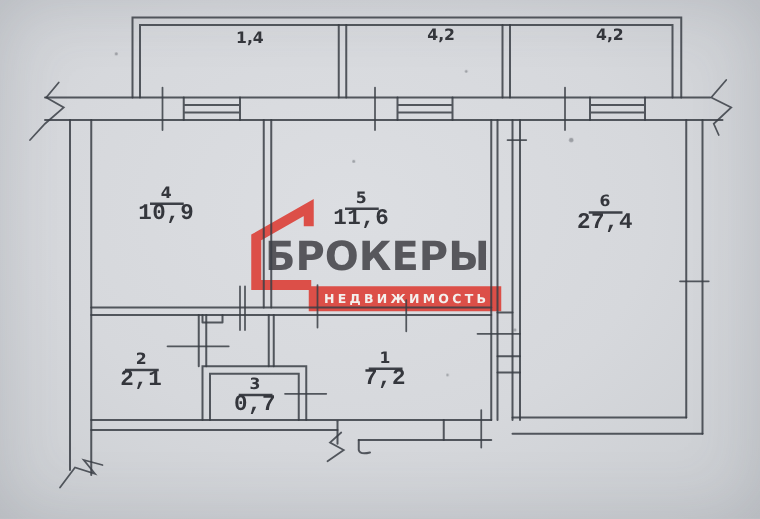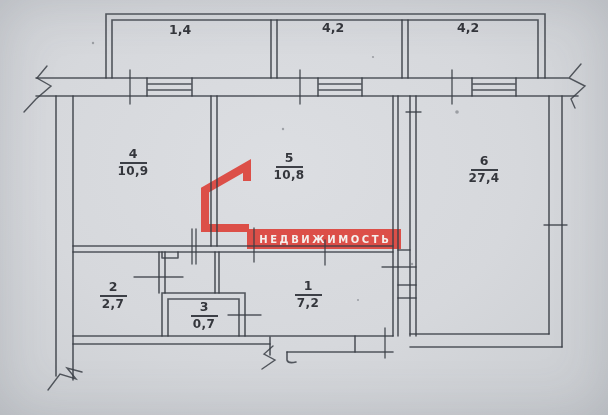--- a/index.html
+++ b/index.html
@@ -9,41 +9,42 @@
     box-shadow: inset 0 0 55px rgba(70,76,90,.18);
     font-family:"DejaVu Sans", sans-serif;
   }
   .plan-svg { position:absolute; left:0; top:0; }
   .plan-svg path, .plan-svg circle { opacity:.85; }
 
   .room-label { position:absolute; display:flex; flex-direction:column; align-items:center;
     width:50px; color:#23252b; opacity:.9; }
   .room-label .num  { font-size:12.5px; font-weight:700; line-height:12px; }
   .room-label .bar  { width:27px; height:1.5px; background:#2d3037; margin:2px 0 1px 0; }
-  .room-label .area { font-size:12px; font-weight:700; line-height:13px; letter-spacing:.4px; }
+  .room-label .area { font-size:18px; font-weight:700; line-height:13px; letter-spacing:.4px;font-family:Liberation Mono, monospace; }
 
-  .balcony-label { position:absolute; width:42px; text-align:left; font-size:12.5px;
+  .balcony-label { position:absolute; width:42px; text-align:right; font-size:12.5px;
     font-weight:700; color:#23252b; opacity:.9; }
 
   .wm-logo  { position:absolute; left:198px; top:158px; }
   .wm-brand { position:absolute; left:212px; top:189px; font-size:32px; font-weight:700;
     color:#57575c; line-height:1; letter-spacing:0; }
   .wm-banner { position:absolute; left:247px; top:229px; width:154px; height:20px;
     background:#dc4f48; display:flex; align-items:center; justify-content:center; }
   .wm-banner span { color:#f4f0ed; font-size:10px; font-weight:700; letter-spacing:2.6px;
     text-indent:2.6px; white-space:nowrap; }
 </style>
 </head>
 <body>
 
 <div class="page">
 
   <svg class="wm-logo" width="62" height="82" viewBox="0 0 62 82">
     <path d="M49,23 V8 L7,32 V70 H51" fill="none" stroke="#dc4f48" stroke-width="8"></path>
   </svg>
+  <div class="wm-brand">БРОКЕРЫ</div>
   <div class="wm-banner">
     <span>НЕДВИЖИМОСТЬ</span>
   </div>
 
   <svg class="plan-svg" width="608" height="415" viewBox="0 0 608 415" fill="none" stroke="#3a3e45" stroke-width="1.6" stroke-linecap="round">
 
     <g>
       <path d="M106,78 V14 H545 V78"></path>
       <path d="M112,78 V20 H538 V78"></path>
       <path d="M271,78 V20 M277,78 V20"></path>
@@ -136,33 +137,33 @@
 
   <div class="room-label" style="left:108px; top:148px;">
     <span class="num">4</span>
     <span class="bar"></span>
     <span class="area">10,9</span>
   </div>
 
   <div class="room-label" style="left:264px; top:152px;">
     <span class="num">5</span>
     <span class="bar"></span>
-    <span class="area">10,8</span>
+    <span class="area">11,6</span>
   </div>
 
   <div class="room-label" style="left:459px; top:155px;">
     <span class="num">6</span>
     <span class="bar"></span>
     <span class="area">27,4</span>
   </div>
 
   <div class="room-label" style="left:88px; top:281px;">
     <span class="num">2</span>
     <span class="bar"></span>
-    <span class="area">2,7</span>
+    <span class="area">2,1</span>
   </div>
 
   <div class="room-label" style="left:179px; top:301px;">
     <span class="num">3</span>
     <span class="bar"></span>
     <span class="area">0,7</span>
   </div>
 
   <div class="room-label" style="left:283px; top:280px;">
     <span class="num">1</span>

